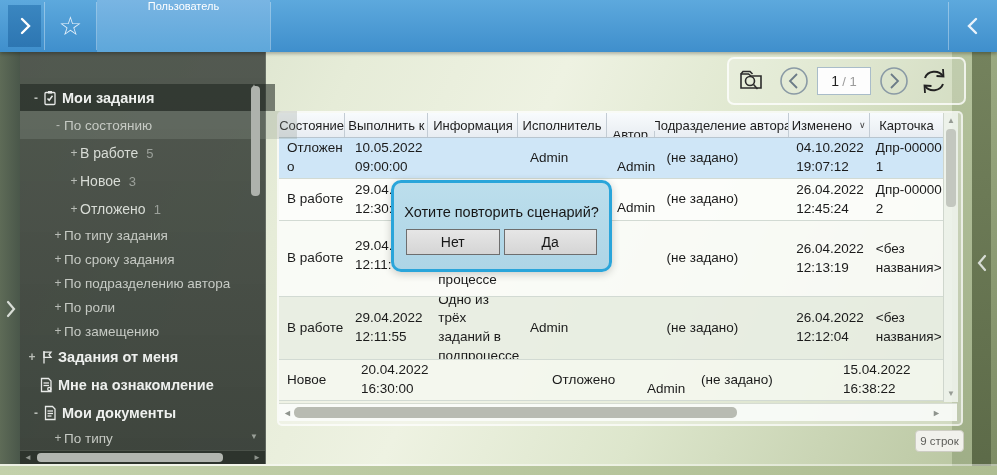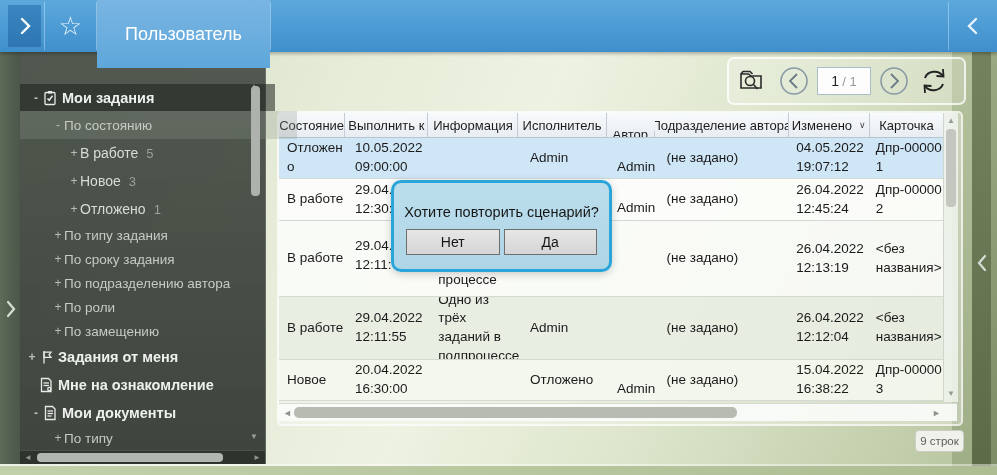--- a/index.html
+++ b/index.html
@@ -14,22 +14,22 @@
   .bottom-line{position:absolute;left:0;top:464px;width:997px;height:2px;background:rgba(255,255,255,.45);}
   .bottom-band{position:absolute;left:0;top:466px;width:997px;height:9px;background:linear-gradient(90deg,#c3d1ab,#aebd92);}
   
   .topbar{position:absolute;left:0;top:0;width:997px;height:52px;
       background:linear-gradient(#5da9dd,#3f8fcc);box-shadow:0 2px 3px rgba(0,0,0,.25);z-index:60;}
   .tb-sq{position:absolute;left:8px;top:5px;width:33px;height:42px;background:linear-gradient(#3a86c0,#2d76b2);
       display:flex;align-items:center;justify-content:center;cursor:pointer;}
   .tb-sep{position:absolute;top:2px;width:1px;height:48px;background:rgba(255,255,255,.35);}
   .tb-star{position:absolute;left:45px;top:0;width:51px;height:52px;display:flex;align-items:center;justify-content:center;
       color:#eaf3fb;font-size:26px;line-height:1;cursor:pointer;}
-  .tb-tab{position:absolute;left:97px;top:0;width:173px;height:68px;background:linear-gradient(#79b5e3,#5ea7da);
-      display:flex;align-items:center;justify-content:center;color:#fff;font-size:18px;cursor:pointer;}
+  .tb-tab{position:absolute;left:97px;top:0;width:173px;height:52px;background:linear-gradient(#79b5e3,#5ea7da);
+      display:flex;align-items:flex-start;justify-content:center;color:#fff;font-size:11px;cursor:pointer;}
   .tb-right{position:absolute;left:953px;top:6px;width:40px;height:40px;display:flex;align-items:center;justify-content:center;cursor:pointer;}
   
   .edge-left{position:absolute;left:0;top:52px;width:20px;height:412px;background:linear-gradient(90deg,#5e6b57,#4a574a);z-index:20;}
   .edge-left .chev{position:absolute;left:2px;top:244px;width:16px;height:26px;display:flex;align-items:center;justify-content:center;cursor:pointer;}
   
   .sidebar{position:absolute;left:20px;top:52px;width:245px;height:412px;z-index:21;
       background:linear-gradient(rgba(72,79,71,.93),rgba(55,62,55,.96));border-right:1px solid rgba(130,138,128,.5);}
   .s-item{position:absolute;left:0;width:245px;display:flex;align-items:center;color:#c6cac4;font-size:13.5px;cursor:pointer;}
   .s-item .exp{width:12px;text-align:center;color:#b9bdb7;font-size:12px;flex:0 0 12px;}
   .s-item .ic{flex:0 0 20px;display:flex;align-items:center;}
@@ -330,21 +330,21 @@
       <div class="td c3" style="padding-left:10px;">
           <span class="w">Admin</span>
         </div>
       <div class="td c4" style="padding-left:7px;">
           <span class="w">Admin</span>
         </div>
       <div class="td c5" style="padding-left:6px;">
           <span class="w">(не задано)</span>
         </div>
       <div class="td c6 pad">
-          <span class="w">04.05.2022 19:07:12</span>
+          <span class="w">04.10.2022 19:07:12</span>
         </div>
       <div class="td c7" style="padding-left:6px;">
           <span class="w">Дпр-000001</span>
         </div>
     </div>
 
     <div class="trow r2">
       <div class="td c0 pad">
           <span class="w">В работе</span>
         </div>
@@ -439,23 +439,20 @@
           <span class="w">Отложено</span>
         </div>
       <div class="td c4" style="padding-left:7px;">
           <span class="w">Admin</span>
         </div>
       <div class="td c5" style="padding-left:6px;">
           <span class="w">(не задано)</span>
         </div>
       <div class="td c6 pad">
           <span class="w">15.04.2022 16:38:22</span>
-        </div>
-      <div class="td c7" style="padding-left:6px;">
-          <span class="w">Дпр-000003</span>
         </div>
     </div>
 
     <div class="t-vscroll">
       <span class="t-varr" style="top:3px;">▲</span>
       <div class="t-vthumb"></div>
       <span class="t-varr" style="top:276px;">▼</span>
     </div>
     <div class="t-hscroll">
       <span class="t-harr" style="left:4px;">◄</span>

